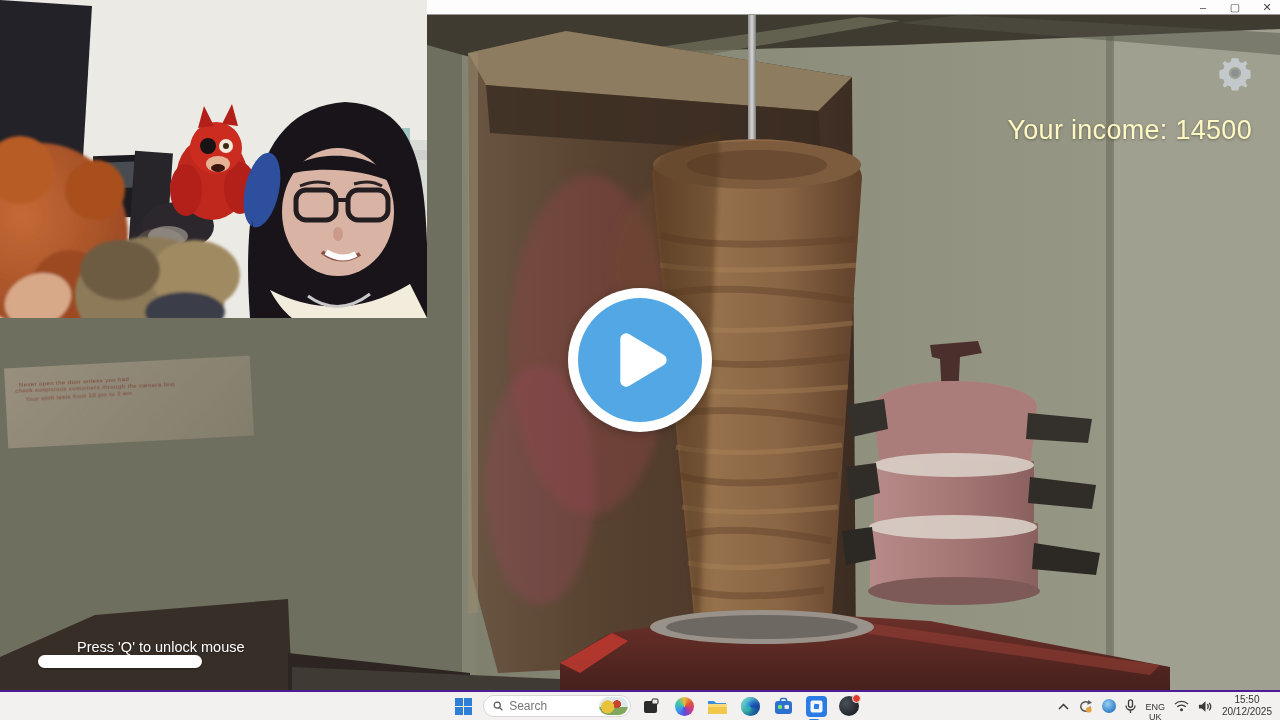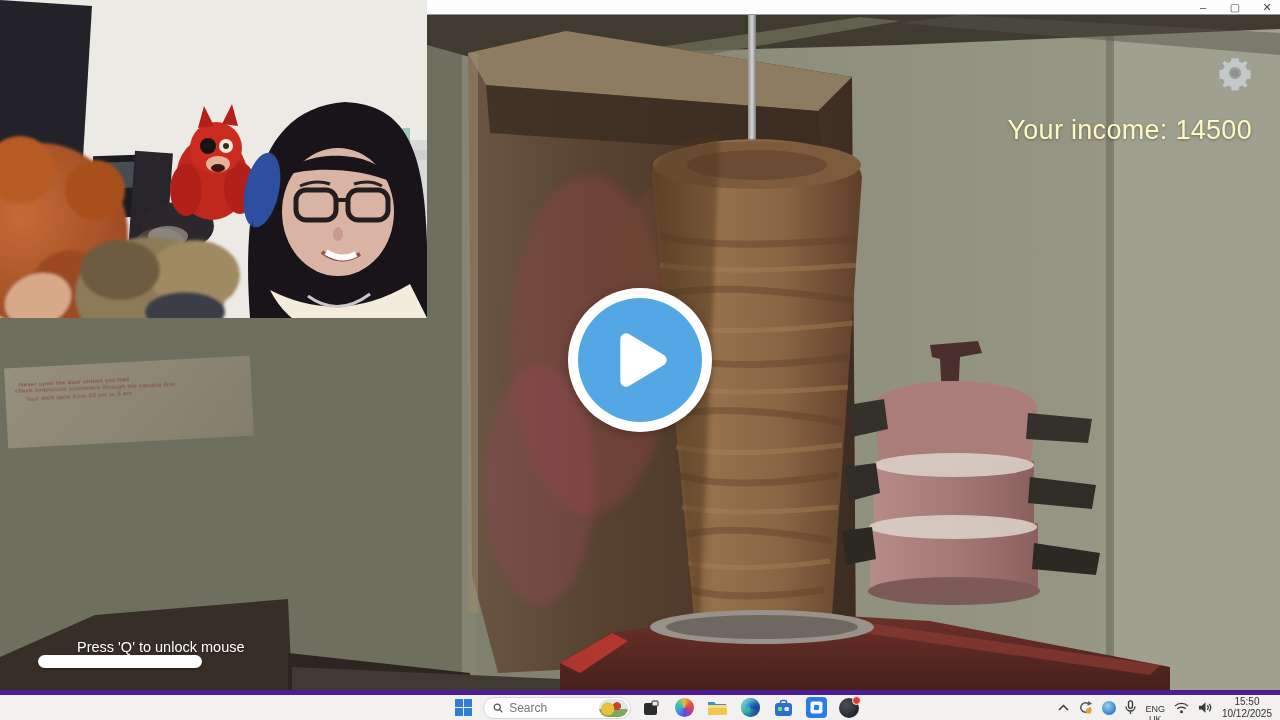--- a/index.html
+++ b/index.html
@@ -46,21 +46,21 @@
               justify-content:center; cursor:pointer; box-shadow:0 2px 10px rgba(0,0,0,.25); }
   .play-btn .inner { width:124px; height:124px; border-radius:50%; background:#53a7e4;
                      display:flex; align-items:center; justify-content:center; }
 
   
   .webcam { position:absolute; left:0; top:0; width:427px; height:318px; z-index:5;
             background:#eae8e4; overflow:hidden; }
 
   
   .taskbar { position:absolute; left:0; bottom:0; width:1280px; height:30px; z-index:10;
-             background:#f2f1ef; border-top:5px solid #4c1d95; display:flex;
+             background:#f2f1ef; border-top:2px solid #4c1d95; display:flex;
              align-items:center; }
   .tb-center { position:absolute; left:450px; display:flex; align-items:center; gap:7px; }
   .tb-icon { width:26px; height:26px; display:flex; align-items:center; justify-content:center;
              border-radius:4px; cursor:pointer; position:relative; }
   .search-pill { width:148px; height:22px; background:#fff; border:1px solid #d9d8d6;
                  border-radius:12px; display:flex; align-items:center; padding:0 2px 0 9px;
                  gap:6px; cursor:pointer; }
   .search-pill input { border:none; outline:none; width:84px; font-size:12px; color:#444;
                        background:transparent; font-family:"Liberation Sans",sans-serif; }
   .search-art { width:34px; height:18px; border-radius:9px; margin-left:auto;
@@ -422,18 +422,18 @@
       </div>
       <div class="tray-item">
         <svg width="15" height="13" viewBox="0 0 16 13">
           <polygon points="1,4.5 4,4.5 8,1 8,12 4,8.5 1,8.5" fill="#3a3a3a"></polygon>
           <path d="M10 4 a4 4 0 0 1 0 5" fill="none" stroke="#3a3a3a" stroke-width="1.3"></path>
           <path d="M12 2.5 a6.5 6.5 0 0 1 0 8" fill="none" stroke="#3a3a3a" stroke-width="1.3"></path>
         </svg>
       </div>
       <div class="clock">
         <div>15:50</div>
-        <div>10/12/2025</div>
+        <div>20/12/2025</div>
       </div>
     </div>
   </div>
 
 </div>
 
 </body></html>

